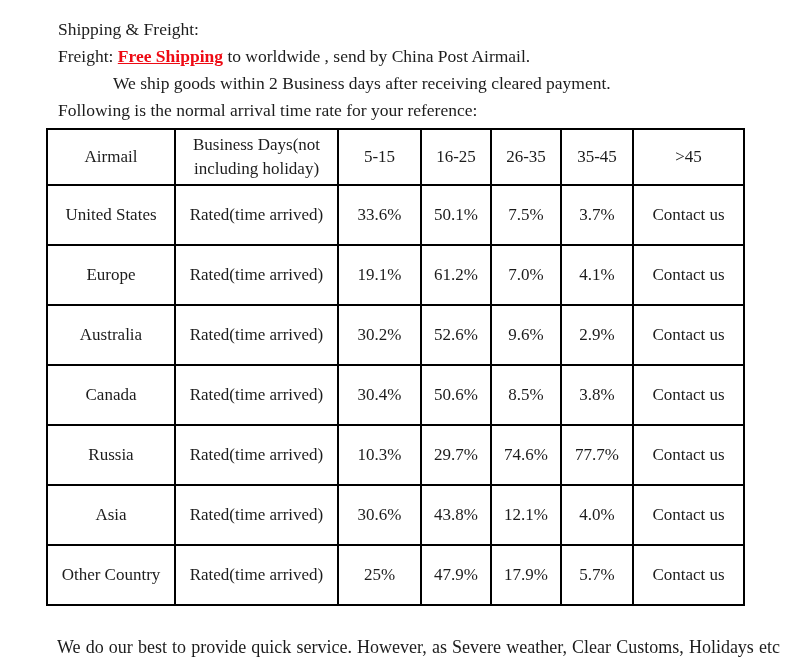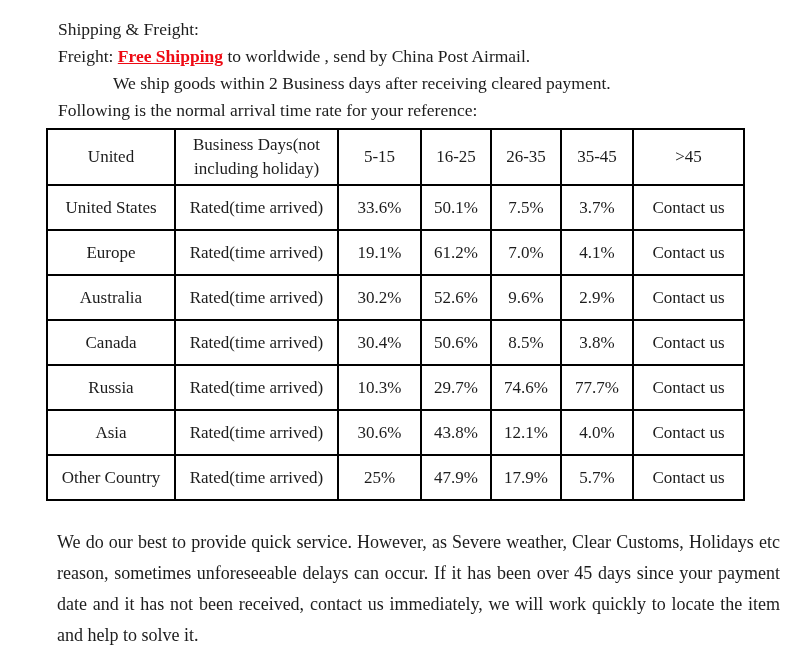--- a/index.html
+++ b/index.html
@@ -39,21 +39,21 @@
   table.rate-table th,
   table.rate-table td {
     border: 2px solid var(--border-color);
     text-align: center;
     vertical-align: middle;
     font-weight: normal;
     line-height: 1.4;
     padding: 0 4px;
   }
   table.rate-table thead th { height: 56px; }
-  table.rate-table tbody td { height: 45px; }
+  table.rate-table tbody td { height: 60px; }
   .footer-para {
     margin: 26px 20px 0 57px;
     width: 723px;
     text-align: justify;
     font-size: 18px;
     line-height: 31px;
   }
 </style>
 </head>
 <body>
@@ -70,21 +70,21 @@
     <col style="width:128px">
     <col style="width:163px">
     <col style="width:83px">
     <col style="width:70px">
     <col style="width:70px">
     <col style="width:72px">
     <col style="width:111px">
   </colgroup>
   <thead>
     <tr>
-      <th>United</th>
+      <th>Airmail</th>
       <th>Business Days(not including holiday)</th>
       <th>5-15</th>
       <th>16-25</th>
       <th>26-35</th>
       <th>35-45</th>
       <th>&gt;45</th>
     </tr>
   </thead>
   <tbody>
     <tr>

